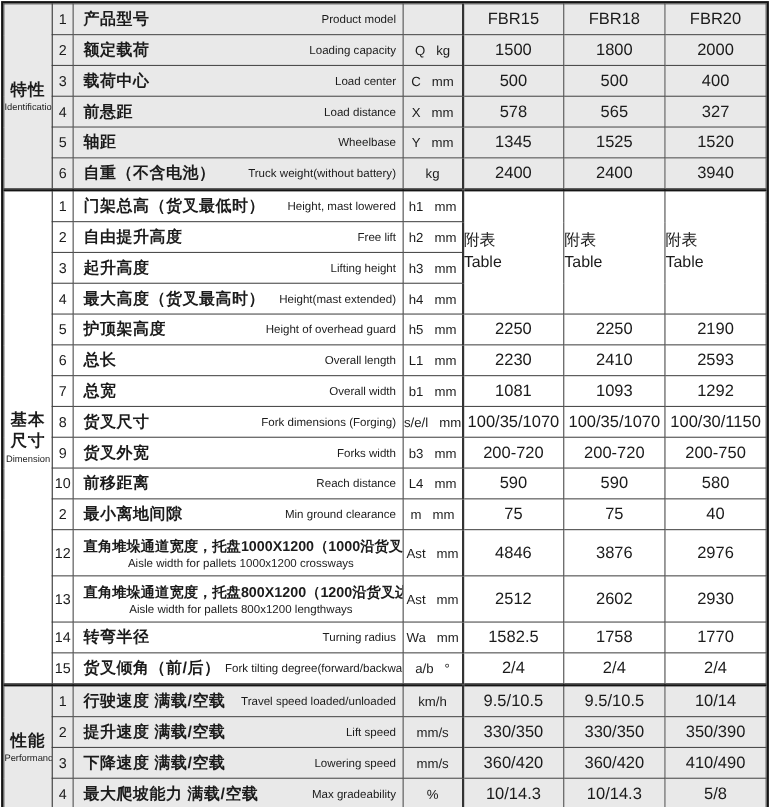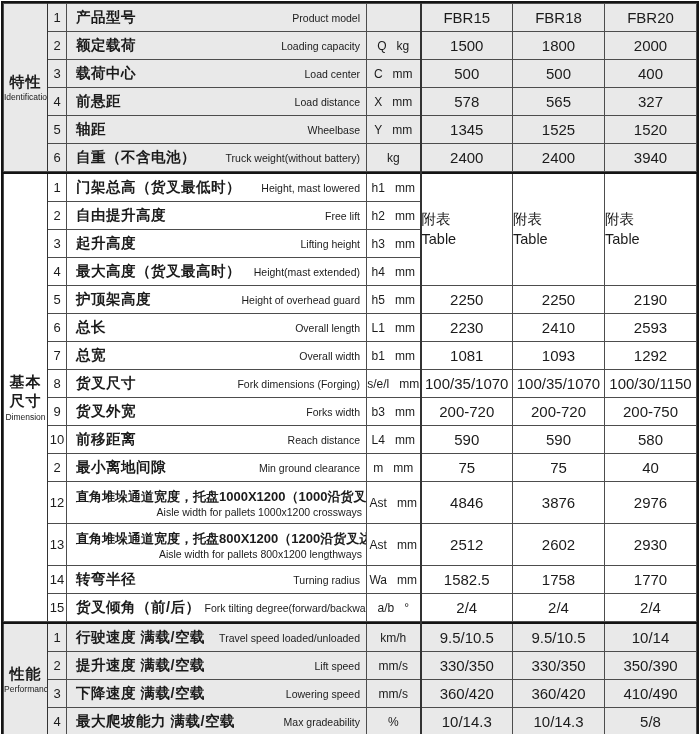--- a/index.html
+++ b/index.html
@@ -24,21 +24,21 @@
   td.cat{text-align:center;border-right:1px solid #333;}
   td.cat .ccn{font-size:15px;font-weight:700;letter-spacing:1px;line-height:1.25;}
   td.cat .cen{display:block;font-size:8.5px;margin-top:1px;}
   td.no{text-align:center;font-size:13px;}
   td.desc{padding:0 6px 0 9px;}
   td.desc .inline{display:flex;align-items:center;justify-content:space-between;gap:4px;}
   .cn{font-size:14.5px;font-weight:600;letter-spacing:0.5px;white-space:nowrap;}
   .en{font-size:10.5px;text-align:left;white-space:nowrap;}
   td.desc.stack{padding:2px 4px 2px 9px;}
   td.desc.stack .cn{display:block;font-size:13px;letter-spacing:0;}
-  td.desc.stack .en{display:block;text-align:right;font-size:10.5px;}
+  td.desc.stack .en{display:block;text-align:center;font-size:10.5px;}
   td.su{text-align:center;font-size:12px;border-right:2px solid #333;}
   td.su .flex{display:flex;justify-content:center;align-items:center;}
   td.su .sym:not(:empty){margin-right:10px;}
   td.val{text-align:center;font-size:15px;}
   td.merged{text-align:left;font-size:14.5px;}
   td.merged div{line-height:1.35;}
 </style>
 </head>
 <body>
 

